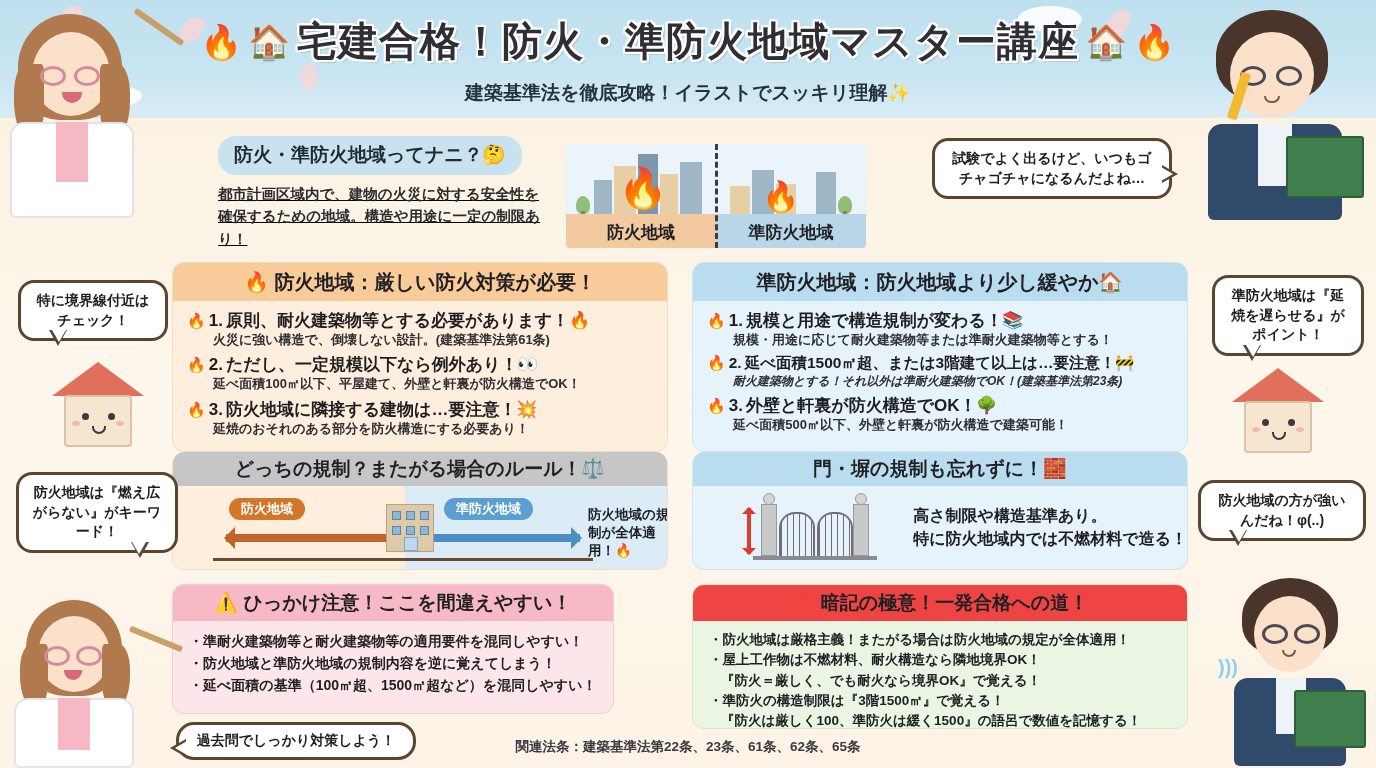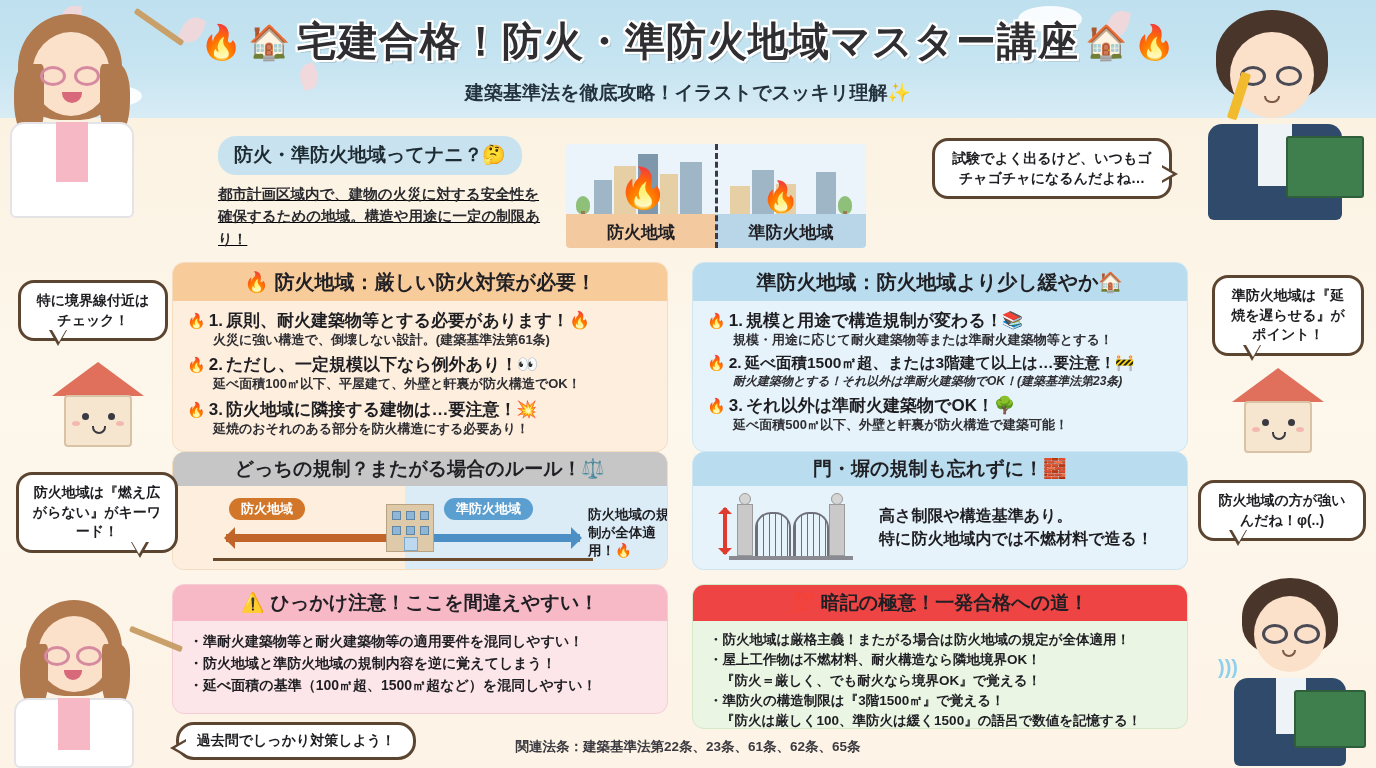--- a/index.html
+++ b/index.html
@@ -124,36 +124,36 @@
   .which-base { position:absolute; left:40px; top:72px; width:380px; height:3px; background:#6b4b2c; }
   .which-note {
     position: absolute; left: 415px; top: 20px; width: 84px; font-size: 13.5px;
     font-weight: 700; color: #1e1e22; line-height: 1.35;
   }
 
   
   #card-gate { left: 692px; top: 452px; width: 496px; height: 118px;
     background: #e6f3fa; border: 1px solid #cfe6f2; border-top: none; }
   #card-gate .card-head { height: 34px; background: #b9dcee; font-size: 19px; }
-  .gate-row { display:flex; align-items:center; padding: 6px 0 0 22px; gap: 14px; }
+  .gate-row { display:flex; align-items:center; padding: 6px 0 0 22px; gap: 24px; justify-content: flex-end; }
   .gate-art { position: relative; width: 150px; height: 70px; }
   .pillar { position:absolute; bottom:6px; width:16px; height:52px; background:#c9c9c9; border:1px solid #9a9a9a; }
   .pillar.l { left: 22px; } .pillar.r { left: 114px; }
   .pillar-ball { position:absolute; width:12px; height:12px; border-radius:50%; background:#d5d5d5; border:1px solid #9a9a9a; top:-12px; left:1px; }
   .gate-panel { position:absolute; bottom:6px; width:36px; height:44px; border:2px solid #6f6f79; border-bottom:none;
     background: repeating-linear-gradient(90deg,#6f6f79 0 1.5px, transparent 1.5px 6px); border-radius: 16px 16px 0 0; }
   .gate-panel.a { left: 40px; } .gate-panel.b { left: 78px; }
   .gate-ground { position:absolute; bottom:2px; left:14px; width:124px; height:4px; background:#8a8a92; }
   .h-arrow { position:absolute; left:8px; bottom:8px; width:4px; height:46px; background:#e03b2f; }
   .h-arrow::before{content:"";position:absolute;left:-5px;top:-8px;border:7px solid transparent;border-bottom-color:#e03b2f;}
   .h-arrow::after{content:"";position:absolute;left:-5px;bottom:-8px;border:7px solid transparent;border-top-color:#e03b2f;}
   .gate-text { font-size: 16px; font-weight: 700; color: #1e1e22; line-height: 1.45; }
 
   
-  #card-trap { left: 172px; top: 584px; width: 496px; height: 130px;
+  #card-trap { left: 172px; top: 584px; width: 442px; height: 130px;
     background: #fce6ea; border: 1px solid #f6cdd5; }
   #card-trap .card-head { height: 36px; background: #f7b9c6; font-size: 19px; }
   .bullets { padding: 9px 12px 0 16px; }
   .bullets li { list-style: none; font-size: 14px; font-weight: 700; color: #1f1f23; line-height: 1.58; white-space: nowrap; }
 
   
   #card-memo { left: 692px; top: 584px; width: 496px; height: 145px;
     background: #eaf5e4; border: 1px solid #d3e9c8; }
   #card-memo .card-head { height: 36px; background: #ef4444; font-size: 19px; }
   #card-memo .bullets li { font-size: 13.5px; line-height: 1.5; }
@@ -329,21 +329,21 @@
           <span class="flame">🔥</span>
           <span>2.</span>
           <span>延べ面積1500㎡超、または3階建て以上は…要注意！🚧</span>
         </div>
         <div class="li-sub" style="font-size:12px;font-style:italic;">耐火建築物とする！それ以外は準耐火建築物でOK！(建築基準法第23条)</div>
       </div>
       <div class="li">
         <div class="li-main">
           <span class="flame">🔥</span>
           <span>3.</span>
-          <span>それ以外は準耐火建築物でOK！🌳</span>
+          <span>外壁と軒裏が防火構造でOK！🌳</span>
         </div>
         <div class="li-sub">延べ面積500㎡以下、外壁と軒裏が防火構造で建築可能！</div>
       </div>
     </div>
   </div>
 
   <div class="card" id="card-which">
     <div class="card-head">どっちの規制？またがる場合のルール！⚖️</div>
     <div class="which-diagram">
       <div class="which-zone-l"></div>

